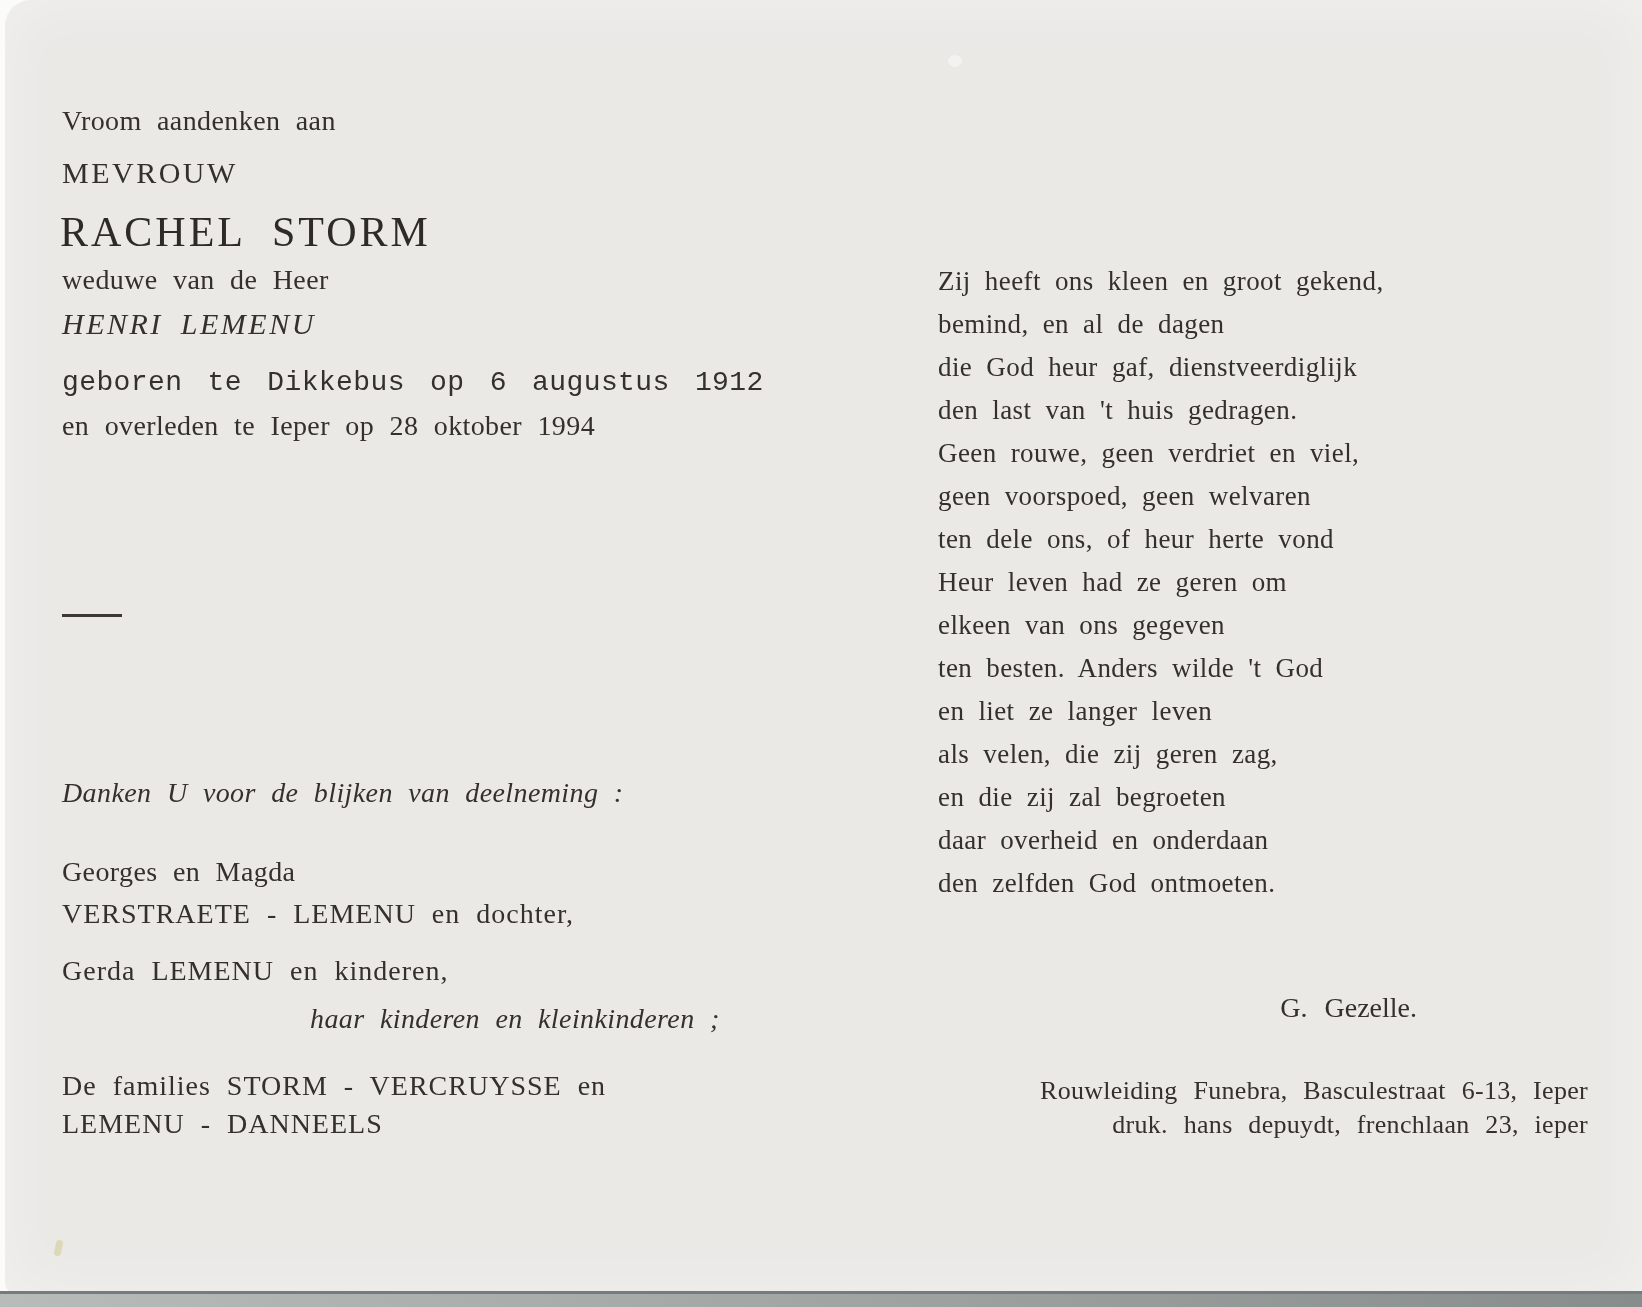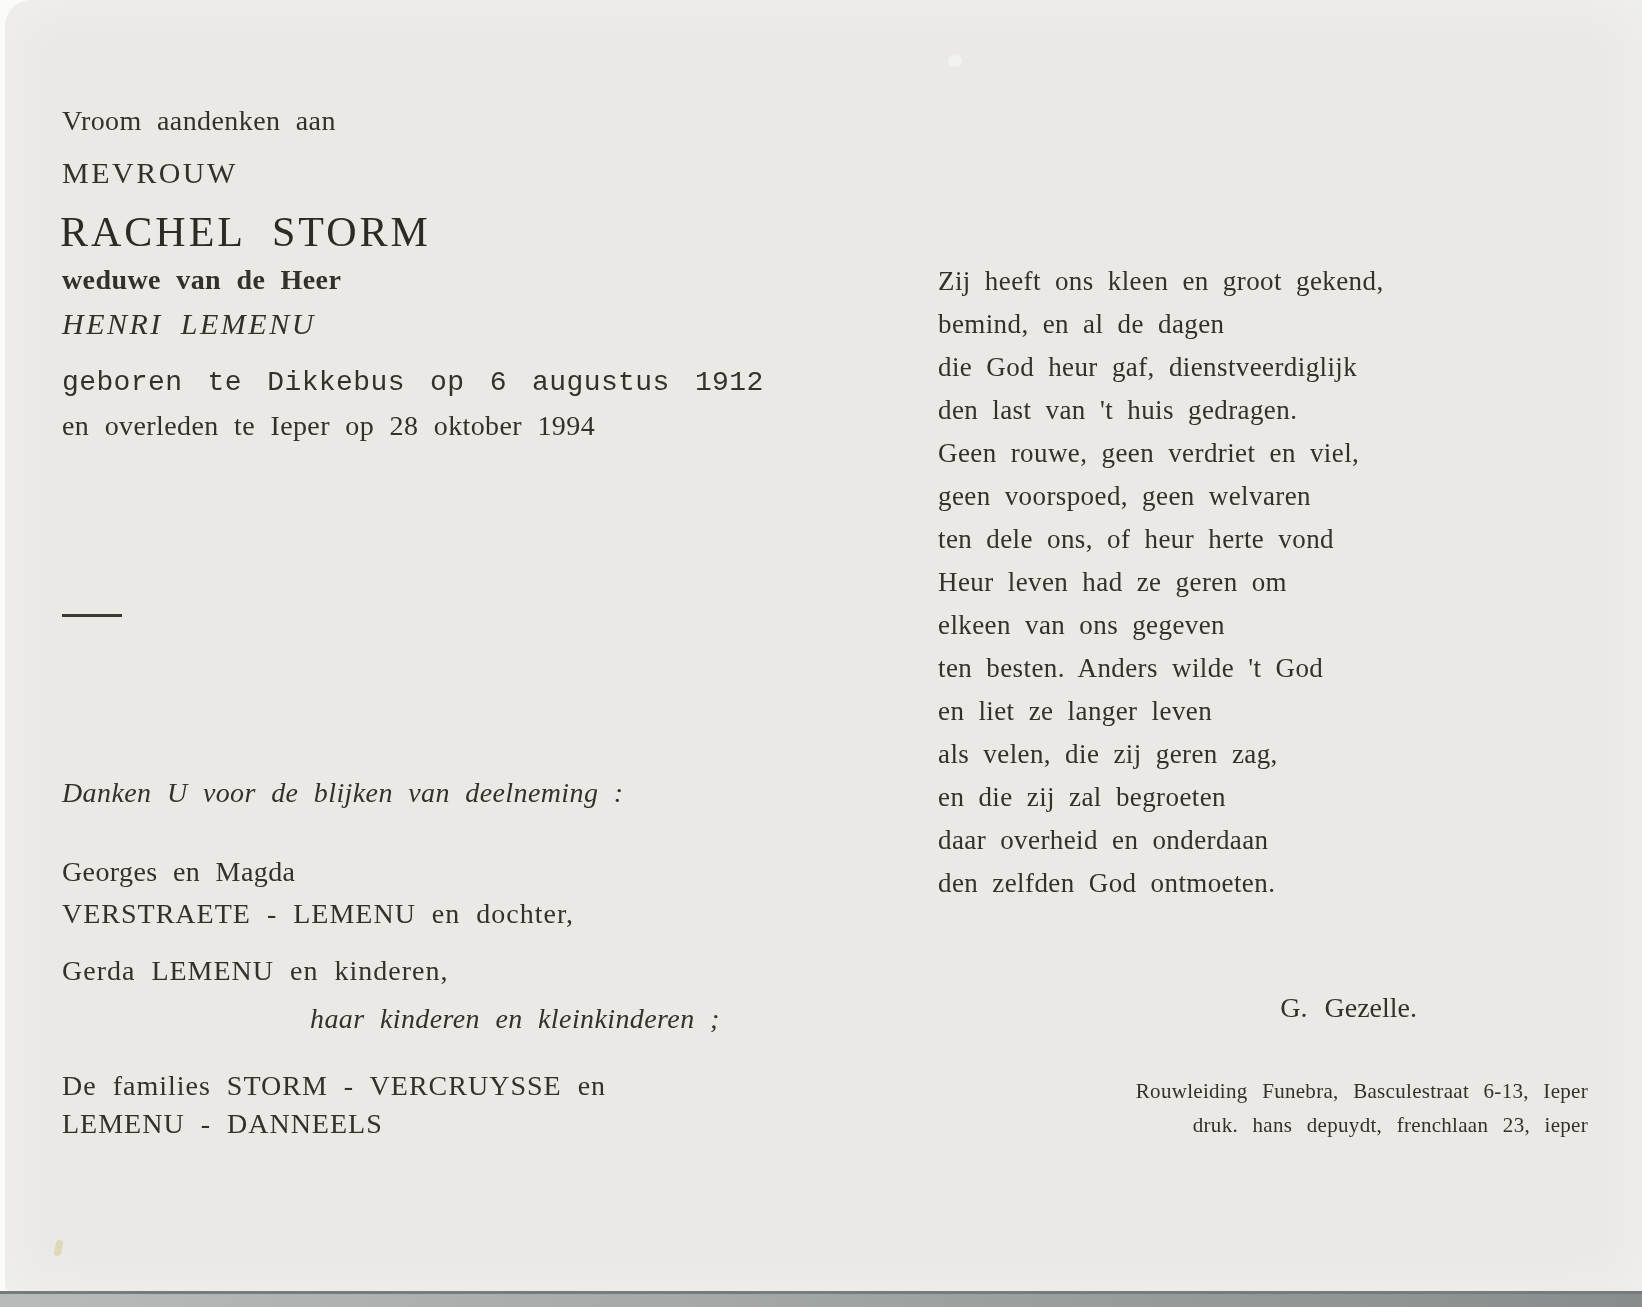--- a/index.html
+++ b/index.html
@@ -89,21 +89,21 @@
     word-spacing: 10px;
     color: #34302c;
     white-space: nowrap;
   }
   .printer-block {
     position: absolute;
     top: 1074px;
     right: 54px;
     text-align: right;
     color: #34302c;
-    font-size: 21px;
+    font-size: 26px;
     letter-spacing: 0.3px;
     word-spacing: 9px;
     line-height: 34px;
     white-space: nowrap;
   }
   .printer-line { display: block; }
   .artifact-yellow {
     position: absolute;
     left: 55px;
     top: 1240px;
@@ -131,21 +131,21 @@
 <div class="stage">
 
   <div class="card"></div>
 
   <div class="txt" style="left:62px; top:105px;">Vroom aandenken aan</div>
 
   <div class="txt caps" style="left:62px; top:156px;">MEVROUW</div>
 
   <div class="txt deceased-name" style="left:60px; top:208px;">RACHEL STORM</div>
 
-  <div class="txt" style="left:62px; top:264px;font-weight:bold;">weduwe van de Heer</div>
+  <div class="txt" style="left:62px; top:264px;">weduwe van de Heer</div>
 
   <div class="txt caps" style="left:62px; top:307px;font-style:italic;">HENRI LEMENU</div>
 
   <div class="txt" style="left:62px; top:367px;font-family:Liberation Mono, monospace;">geboren te Dikkebus op 6 augustus 1912</div>
 
   <div class="txt" style="left:62px; top:410px;">en overleden te Ieper op 28 oktober 1994</div>
 
   <div class="divider"></div>
 
   <div class="txt italic" style="left:62px; top:777px;">Danken U voor de blijken van deelneming :</div>

